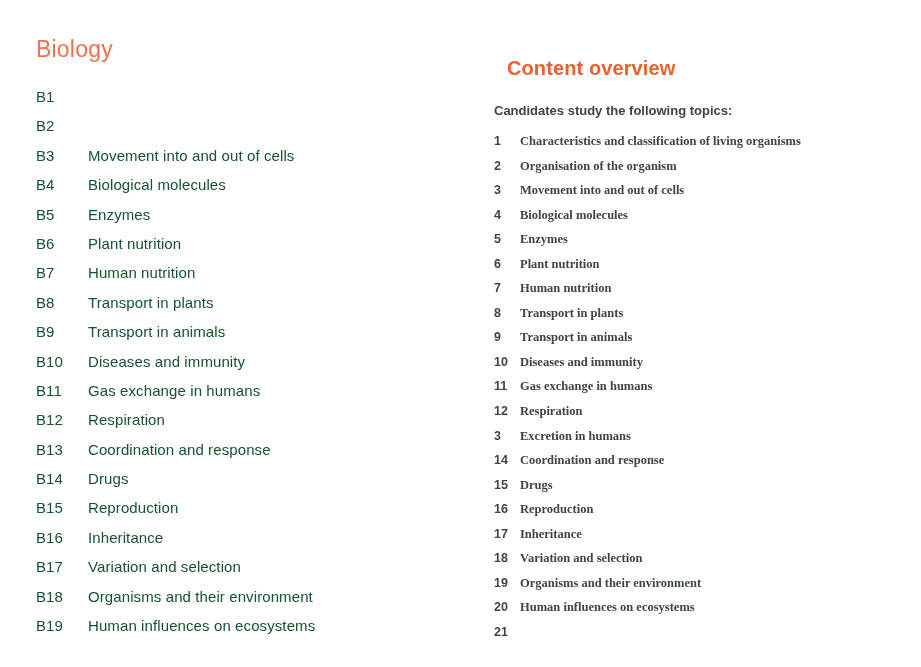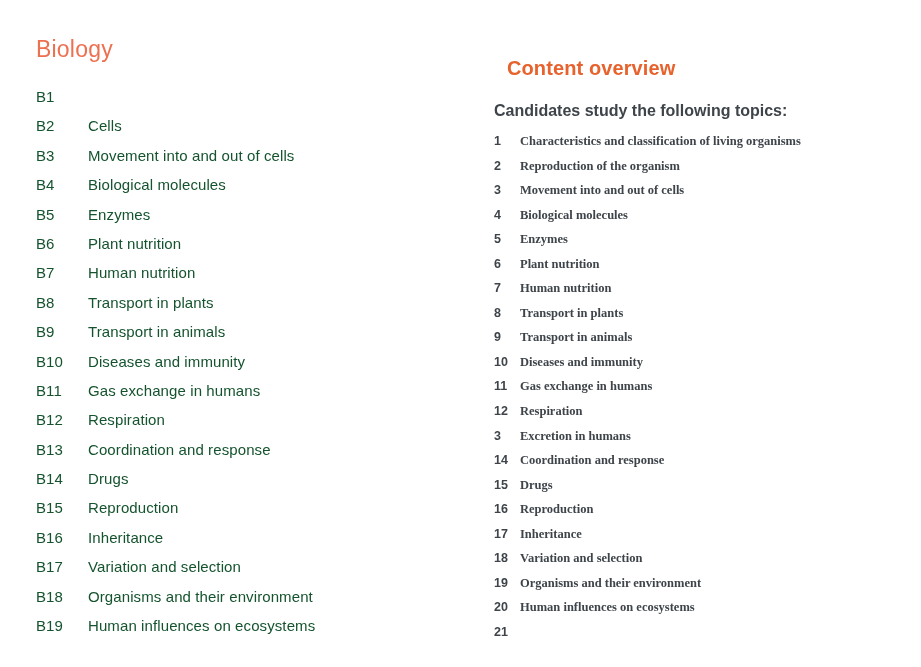--- a/index.html
+++ b/index.html
@@ -63,21 +63,21 @@
   }
   .right-title {
     margin: 13px;
     font-size: 20px;
     font-weight: 700;
     color: #e7622d;
     letter-spacing: 0.1px;
   }
   .intro {
     margin: 24px 0 16px 0;
-    font-size: 16px;
+    font-size: 13px;
     line-height: 14px;
     font-weight: 700;
     color: #3e4449;
   }
   .right-list {
     margin-top: 12px;
   }
   .row-r {
     display: flex;
     align-items: flex-start;
@@ -105,21 +105,20 @@
   <section class="col-left">
     <h1 class="left-title">Biology</h1>
     <div class="left-list">
 
         <div class="row-l">
           <span class="code">B1</span>
         </div>
 
         <div class="row-l">
           <span class="code">B2</span>
-          <span class="topic">Cells</span>
         </div>
 
         <div class="row-l">
           <span class="code">B3</span>
           <span class="topic">Movement into and out of cells</span>
         </div>
 
         <div class="row-l">
           <span class="code">B4</span>
           <span class="topic">Biological molecules</span>
@@ -207,21 +206,21 @@
     <p class="intro">Candidates study the following topics:</p>
     <div class="right-list">
 
         <div class="row-r">
           <span class="num">1</span>
           <span class="topic">Characteristics and classification of living organisms</span>
         </div>
 
         <div class="row-r">
           <span class="num">2</span>
-          <span class="topic">Reproduction of the organism</span>
+          <span class="topic">Organisation of the organism</span>
         </div>
 
         <div class="row-r">
           <span class="num">3</span>
           <span class="topic">Movement into and out of cells</span>
         </div>
 
         <div class="row-r">
           <span class="num">4</span>
           <span class="topic">Biological molecules</span>

